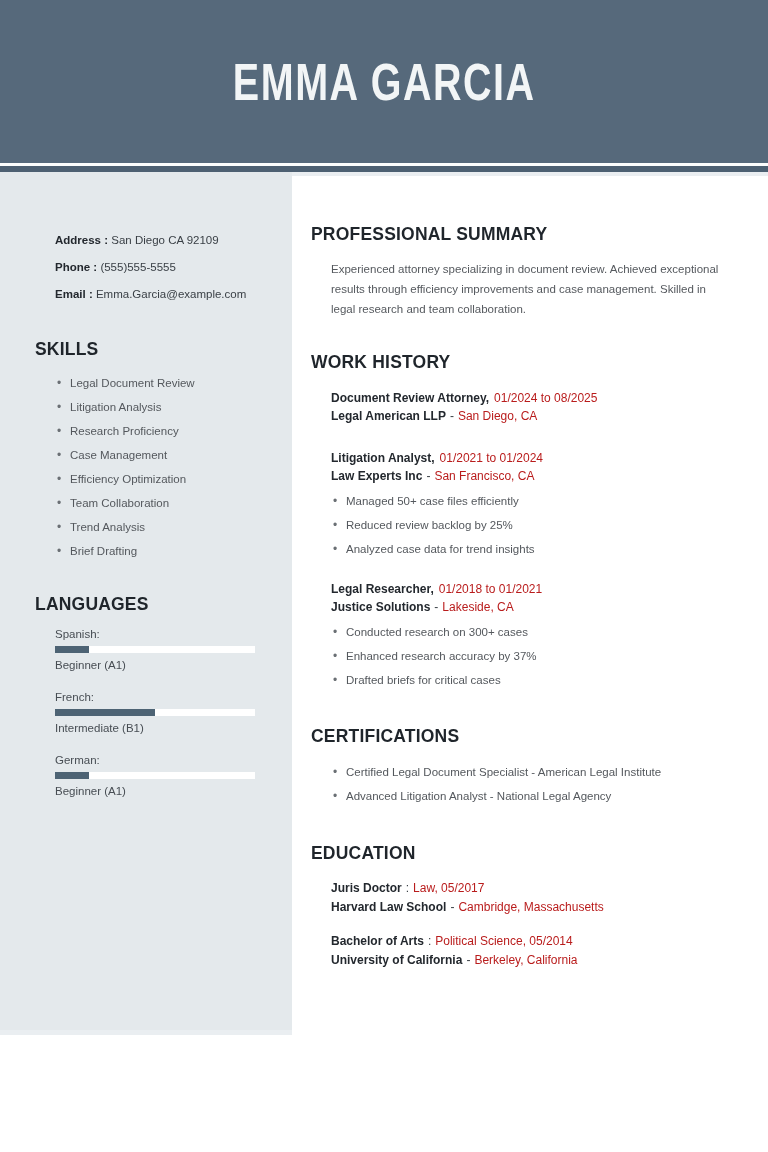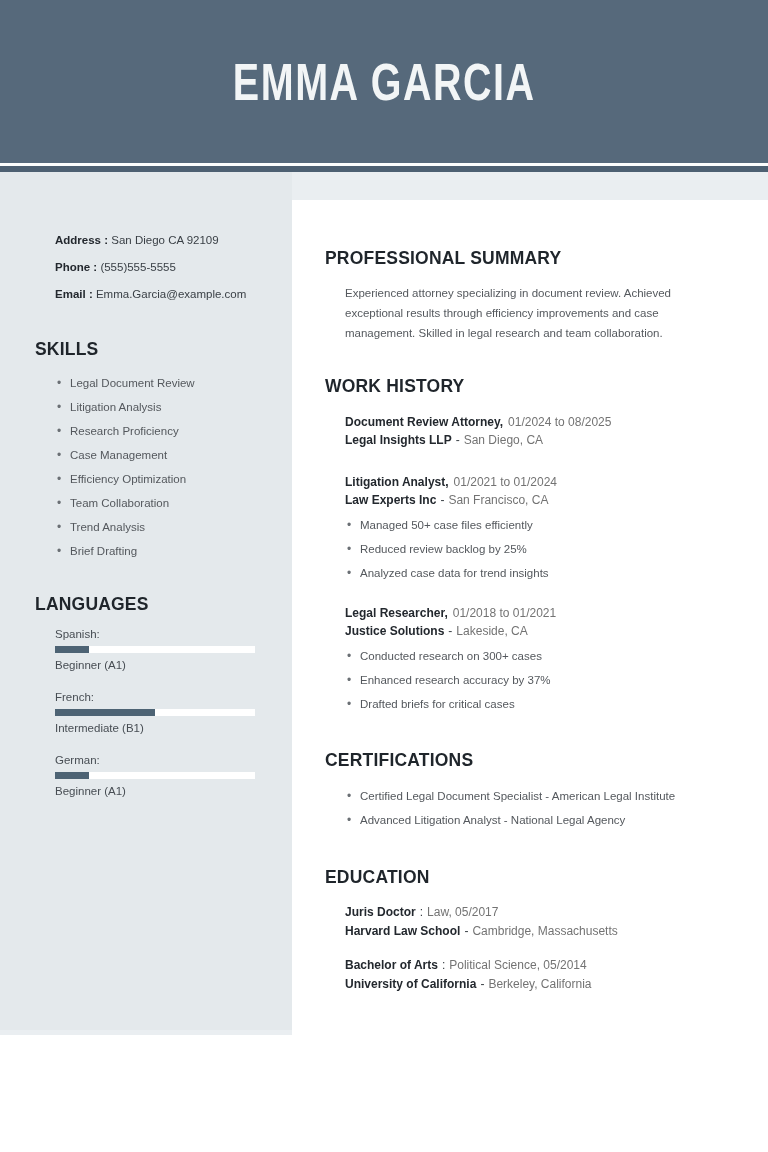--- a/index.html
+++ b/index.html
@@ -28,32 +28,32 @@
   
   .content { flex:1; display:flex; background:var(--page-bg,#eaeef1); overflow:hidden; }
   .sidebar {
     width:292px; flex:0 0 292px;
     background:var(--sidebar-bg,#e4e9ec);
     margin-bottom:5px;
     padding:62px 24px 0 35px;
   }
   .main {
     flex:1; background:var(--panel-bg,#ffffff);
-    margin-top:28px;
-    padding:48px 36px 0 33px;
+    margin-top:4px;
+    padding:48px 36px 0 19px;
   }
 
   
   h2.sec-title {
     font-size:17.5px; font-weight:bold; letter-spacing:0.2px;
     color:var(--heading-text,#1f252b);
     margin-bottom:12px;
   }
   .b   { font-weight:bold; color:var(--bold-text,#23282e); }
-  .reg { color:#737373; }
+  .reg { color:#b91c1c; }
   .sep { margin:0 4px; color:#3a4046; }
 
   ul.dots { list-style:none; }
   ul.dots li {
     font-size:11.5px; color:var(--body-text,#54585d);
     position:relative; padding-left:13px; margin-bottom:11px; line-height:13px;
   }
   ul.dots li::before {
     content:"\2022"; position:absolute; left:0; top:0;
     color:#6a6f74; font-size:12px;
@@ -173,21 +173,21 @@
       </section>
 
       <section class="work-block">
         <h2 class="sec-title">WORK HISTORY</h2>
 
         <div class="job" style="margin-top:16px;">
           <div class="job-line">
             <span class="b role">Document Review Attorney,</span><span class="reg">01/2024 to 08/2025</span>
           </div>
           <div class="job-line">
-            <span class="b">Legal Insights LLP</span><span class="sep">-</span><span class="reg">San Diego, CA</span>
+            <span class="b">Legal American LLP</span><span class="sep">-</span><span class="reg">San Diego, CA</span>
           </div>
         </div>
 
         <div class="job">
           <div class="job-line">
             <span class="b role">Litigation Analyst,</span><span class="reg">01/2021 to 01/2024</span>
           </div>
           <div class="job-line">
             <span class="b">Law Experts Inc</span><span class="sep">-</span><span class="reg">San Francisco, CA</span>
           </div>

